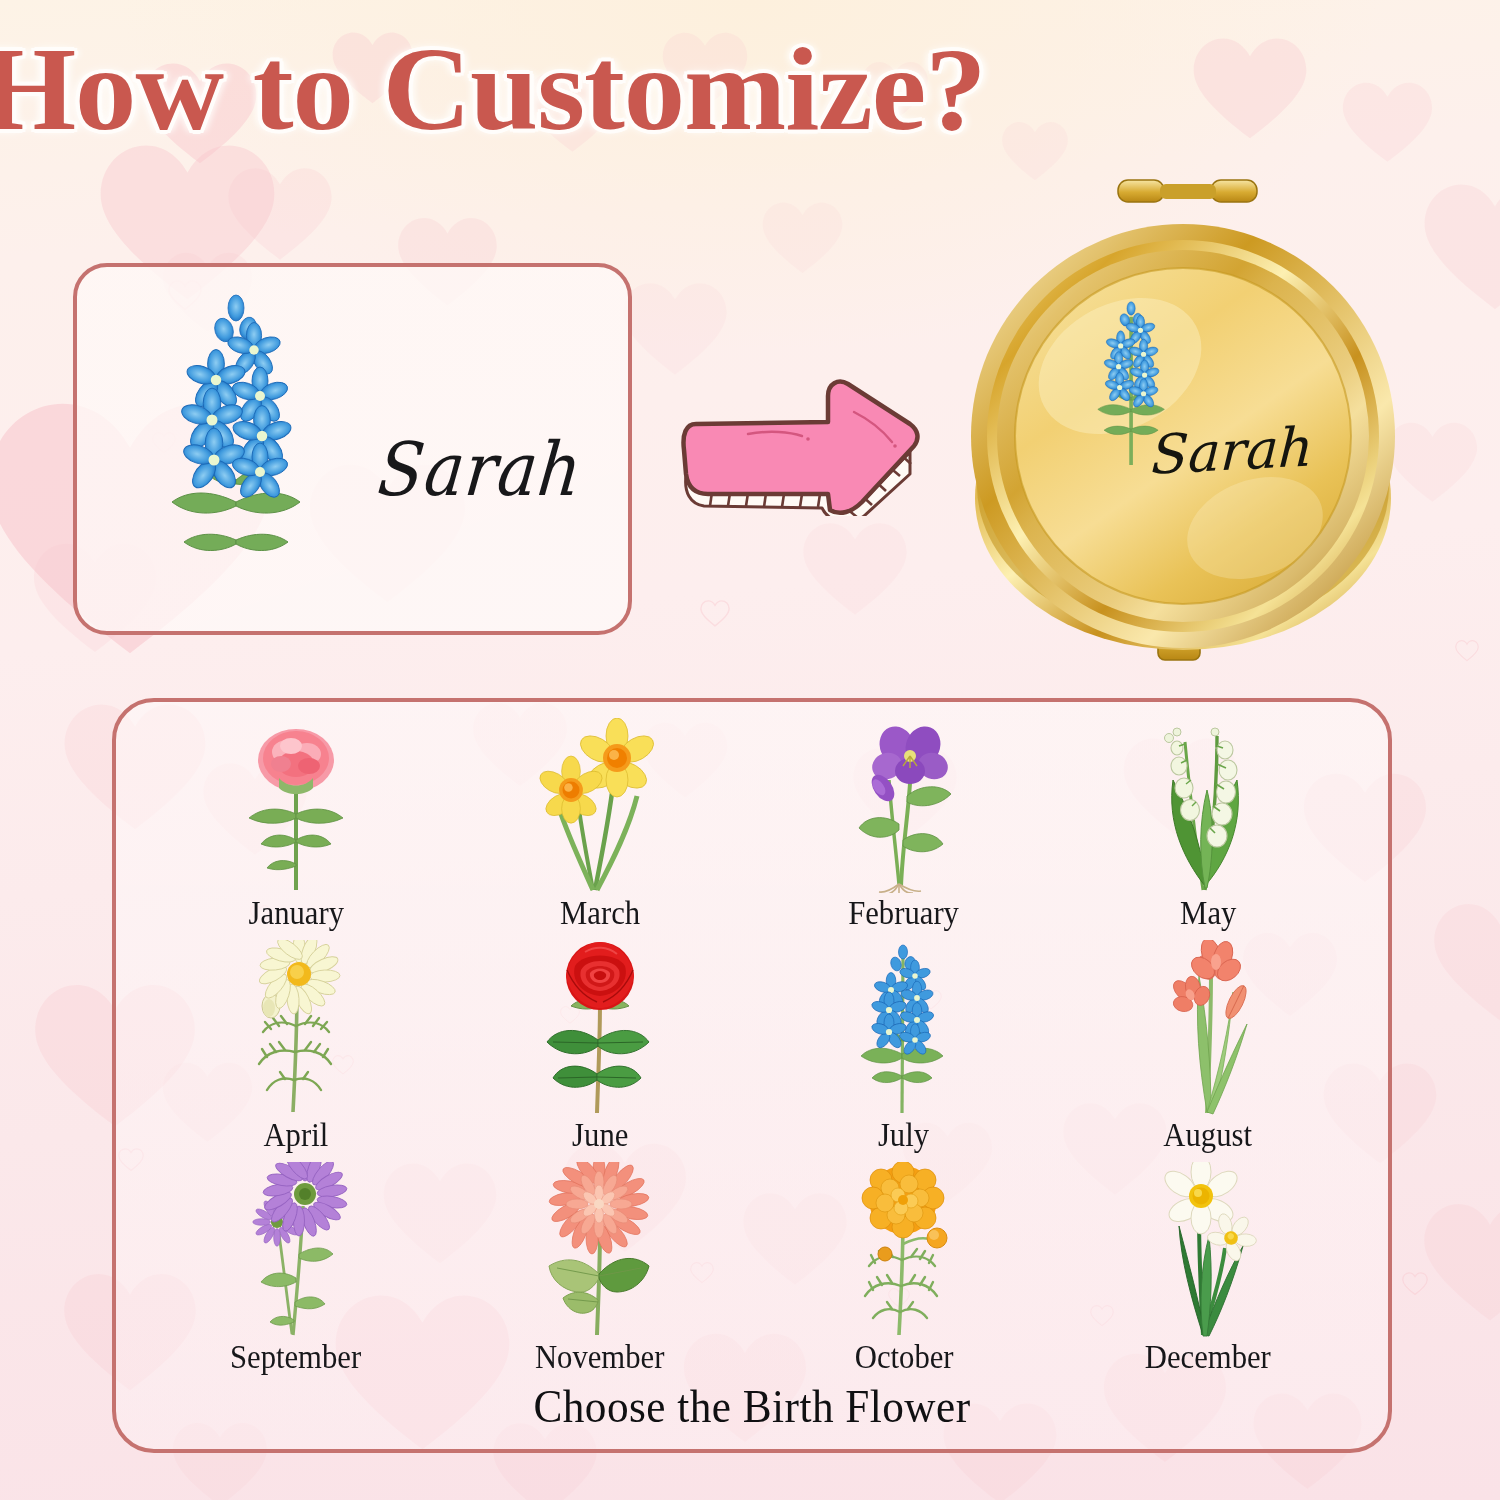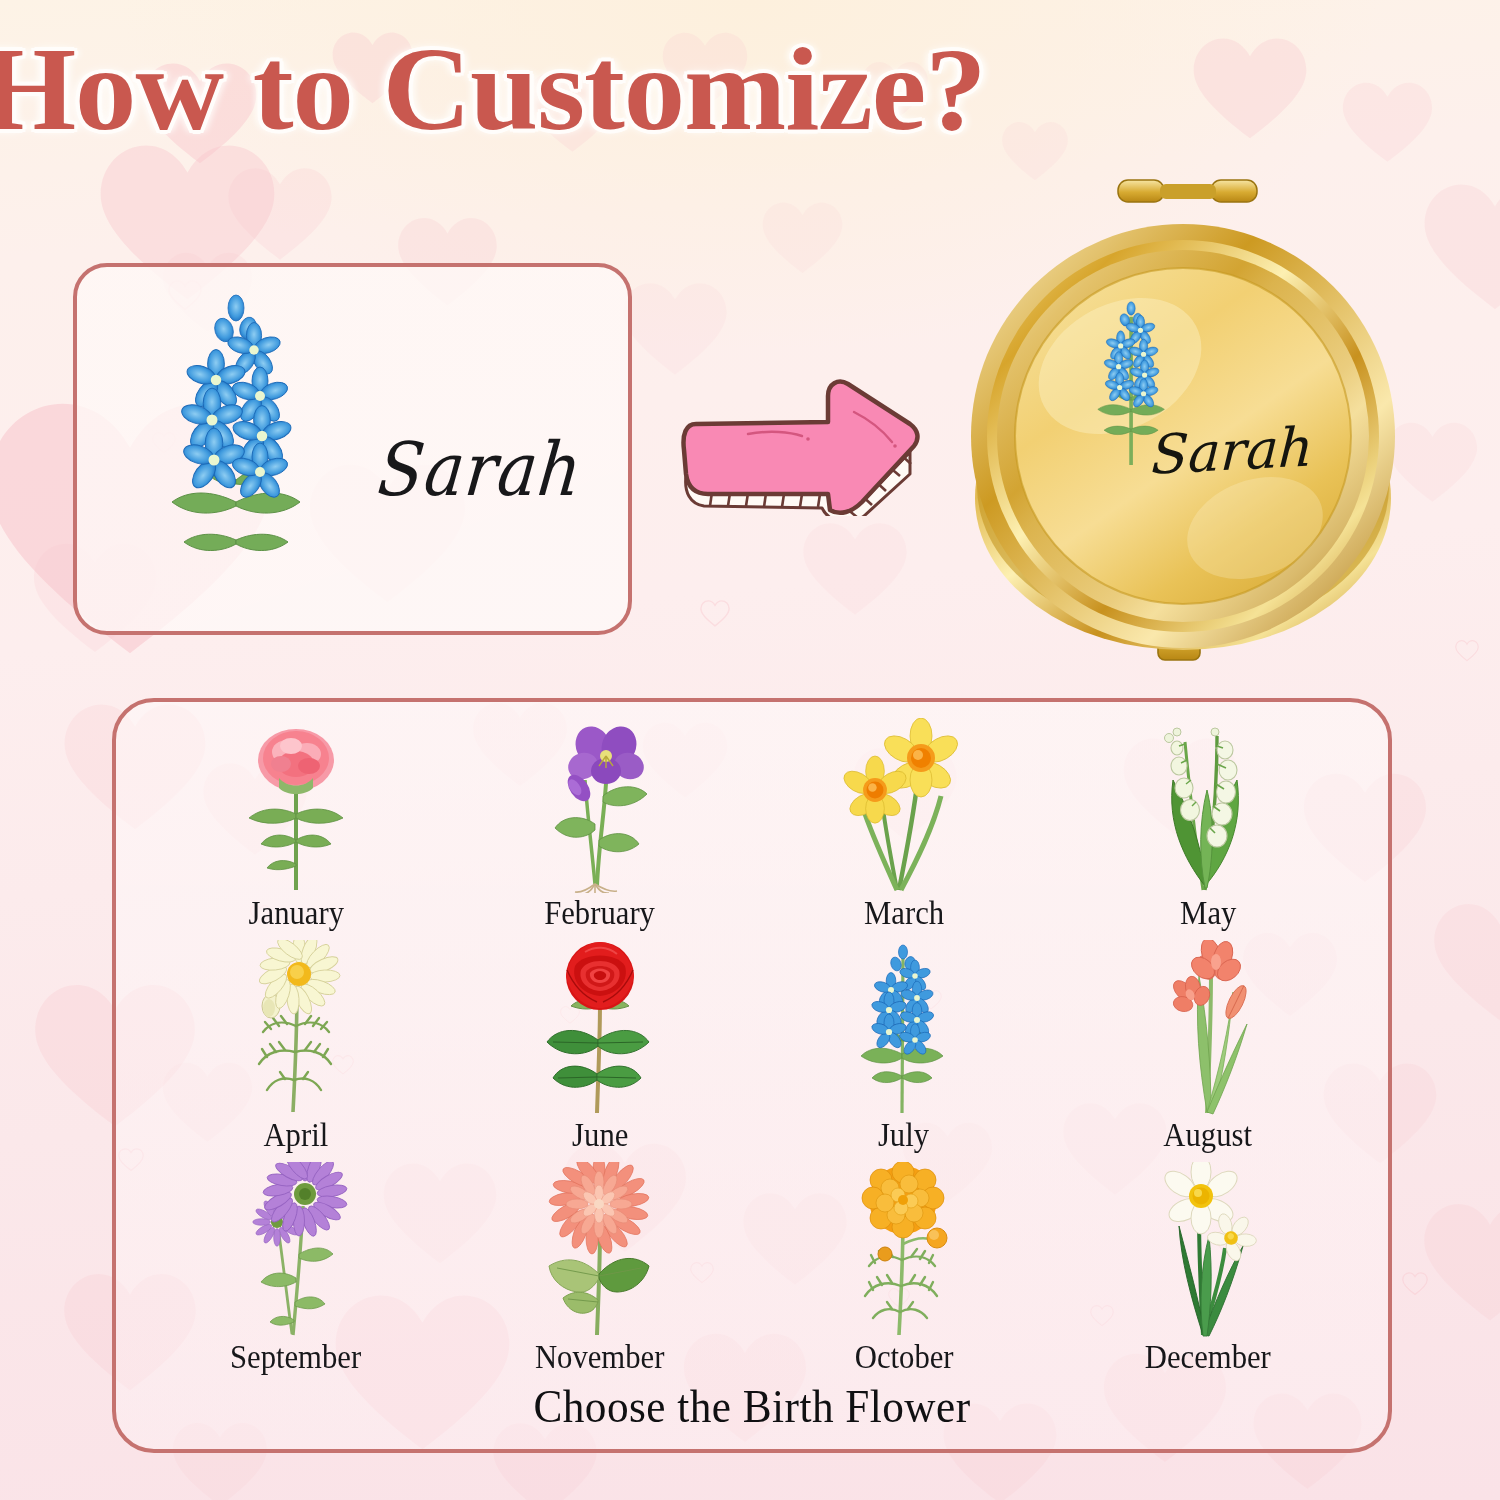--- a/index.html
+++ b/index.html
@@ -746,20 +746,60 @@
             <path d="M58 60 C 66 70, 84 70, 92 60 L 92 70 C 84 78, 66 78, 58 70 Z" fill="#8db86a"></path>
           </g>
         </svg>
       </div>
       <div class="mlabel">January</div>
     </div>
 
     <div class="cell">
       <div class="art">
         <svg viewBox="0 0 150 175">
+          <path d="M90 50 C 86 92, 78 130, 70 172" stroke="#6aa24c" stroke-width="4.5" fill="none"></path>
+          <path d="M52 76 C 56 110, 62 140, 68 172" stroke="#6aa24c" stroke-width="4" fill="none"></path>
+          <path d="M112 78 C 104 110, 88 142, 72 172" stroke="#7cb25a" stroke-width="5" fill="none"></path>
+          <path d="M36 96 C 46 124, 58 150, 68 172" stroke="#7cb25a" stroke-width="5" fill="none"></path>
+
+          <g transform="translate(92,40)">
+            <g fill="#f9df58" stroke="#ddbd32" stroke-width=".8">
+              <ellipse cx="0" cy="-22" rx="11" ry="18"></ellipse>
+                <ellipse cx="20" cy="-9" rx="11" ry="18" transform="rotate(60 20 -9)"></ellipse>
+              <ellipse cx="13" cy="17" rx="11" ry="18" transform="rotate(120 13 17)"></ellipse>
+                <ellipse cx="-13" cy="17" rx="11" ry="18" transform="rotate(240 -13 17)"></ellipse>
+              <ellipse cx="-20" cy="-9" rx="11" ry="18" transform="rotate(300 -20 -9)"></ellipse>
+                <ellipse cx="0" cy="22" rx="11" ry="17"></ellipse>
+            </g>
+            <circle cx="0" cy="0" r="14" fill="#f59b1b"></circle>
+            <circle cx="0" cy="0" r="10" fill="#f08000"></circle>
+            <circle cx="-3" cy="-3" r="5" fill="#fbb347"></circle>
+          </g>
+
+          <g transform="translate(46,72) scale(.85)">
+            <g fill="#f7d94c" stroke="#d9b82c" stroke-width=".8">
+              <ellipse cx="0" cy="-22" rx="11" ry="18"></ellipse>
+                <ellipse cx="20" cy="-9" rx="11" ry="18" transform="rotate(60 20 -9)"></ellipse>
+              <ellipse cx="13" cy="17" rx="11" ry="18" transform="rotate(120 13 17)"></ellipse>
+                <ellipse cx="-13" cy="17" rx="11" ry="18" transform="rotate(240 -13 17)"></ellipse>
+              <ellipse cx="-20" cy="-9" rx="11" ry="18" transform="rotate(300 -20 -9)"></ellipse>
+                <ellipse cx="0" cy="22" rx="11" ry="17"></ellipse>
+            </g>
+            <circle cx="0" cy="0" r="14" fill="#f59b1b"></circle>
+            <circle cx="0" cy="0" r="10" fill="#ee7d00"></circle>
+            <circle cx="-3" cy="-3" r="5" fill="#fbb347"></circle>
+          </g>
+        </svg>
+      </div>
+      <div class="mlabel">March</div>
+    </div>
+
+    <div class="cell">
+      <div class="art">
+        <svg viewBox="0 0 150 175">
           <path d="M82 42 C 82 80, 74 120, 72 168" stroke="#7aaf56" stroke-width="4" fill="none"></path>
           <path d="M60 62 C 62 92, 66 124, 70 166" stroke="#7aaf56" stroke-width="3.5" fill="none"></path>
           <g fill="#7fb45c" stroke="#5f9243" stroke-width=".8">
             <path d="M78 78 C 92 66, 112 66, 122 76 C 108 90, 88 90, 78 84 Z"></path>
             <path d="M70 106 C 56 96, 38 98, 30 110 C 44 124, 62 120, 70 112 Z"></path>
             <path d="M74 122 C 88 112, 106 114, 114 126 C 100 138, 82 134, 74 128 Z"></path>
           </g>
           <g>
             <ellipse cx="68" cy="28" rx="17" ry="20" fill="#9b58c8" transform="rotate(-22 68 28)"></ellipse>
             <ellipse cx="94" cy="28" rx="17" ry="20" fill="#8f4dc0" transform="rotate(22 94 28)"></ellipse>
@@ -778,60 +818,20 @@
           <g stroke="#c8b089" stroke-width="1.6" fill="none">
             <path d="M70 166 C 62 172, 56 175, 50 174"></path>
               <path d="M70 166 C 66 173, 62 176, 58 176"></path>
             <path d="M70 166 C 74 173, 78 176, 84 175"></path>
               <path d="M70 166 C 78 171, 86 174, 92 173"></path>
             <path d="M70 166 L 70 175"></path>
           </g>
         </svg>
       </div>
       <div class="mlabel">February</div>
-    </div>
-
-    <div class="cell">
-      <div class="art">
-        <svg viewBox="0 0 150 175">
-          <path d="M90 50 C 86 92, 78 130, 70 172" stroke="#6aa24c" stroke-width="4.5" fill="none"></path>
-          <path d="M52 76 C 56 110, 62 140, 68 172" stroke="#6aa24c" stroke-width="4" fill="none"></path>
-          <path d="M112 78 C 104 110, 88 142, 72 172" stroke="#7cb25a" stroke-width="5" fill="none"></path>
-          <path d="M36 96 C 46 124, 58 150, 68 172" stroke="#7cb25a" stroke-width="5" fill="none"></path>
-
-          <g transform="translate(92,40)">
-            <g fill="#f9df58" stroke="#ddbd32" stroke-width=".8">
-              <ellipse cx="0" cy="-22" rx="11" ry="18"></ellipse>
-                <ellipse cx="20" cy="-9" rx="11" ry="18" transform="rotate(60 20 -9)"></ellipse>
-              <ellipse cx="13" cy="17" rx="11" ry="18" transform="rotate(120 13 17)"></ellipse>
-                <ellipse cx="-13" cy="17" rx="11" ry="18" transform="rotate(240 -13 17)"></ellipse>
-              <ellipse cx="-20" cy="-9" rx="11" ry="18" transform="rotate(300 -20 -9)"></ellipse>
-                <ellipse cx="0" cy="22" rx="11" ry="17"></ellipse>
-            </g>
-            <circle cx="0" cy="0" r="14" fill="#f59b1b"></circle>
-            <circle cx="0" cy="0" r="10" fill="#f08000"></circle>
-            <circle cx="-3" cy="-3" r="5" fill="#fbb347"></circle>
-          </g>
-
-          <g transform="translate(46,72) scale(.85)">
-            <g fill="#f7d94c" stroke="#d9b82c" stroke-width=".8">
-              <ellipse cx="0" cy="-22" rx="11" ry="18"></ellipse>
-                <ellipse cx="20" cy="-9" rx="11" ry="18" transform="rotate(60 20 -9)"></ellipse>
-              <ellipse cx="13" cy="17" rx="11" ry="18" transform="rotate(120 13 17)"></ellipse>
-                <ellipse cx="-13" cy="17" rx="11" ry="18" transform="rotate(240 -13 17)"></ellipse>
-              <ellipse cx="-20" cy="-9" rx="11" ry="18" transform="rotate(300 -20 -9)"></ellipse>
-                <ellipse cx="0" cy="22" rx="11" ry="17"></ellipse>
-            </g>
-            <circle cx="0" cy="0" r="14" fill="#f59b1b"></circle>
-            <circle cx="0" cy="0" r="10" fill="#ee7d00"></circle>
-            <circle cx="-3" cy="-3" r="5" fill="#fbb347"></circle>
-          </g>
-        </svg>
-      </div>
-      <div class="mlabel">March</div>
     </div>
 
     <div class="cell">
       <div class="art">
         <svg viewBox="0 0 150 175">
           <path d="M84 18 C 84 70, 80 120, 72 172" stroke="#5e9a3f" stroke-width="3.4" fill="none"></path>
           <path d="M52 24 C 56 66, 62 120, 70 172" stroke="#6aa64a" stroke-width="3" fill="none"></path>
 
           <path d="M72 168 C 50 140, 34 104, 40 62 C 56 92, 68 128, 74 166 Z" fill="#4f9434" stroke="#3d7a27" stroke-width="1"></path>
           <path d="M72 168 C 96 140, 110 104, 104 62 C 88 92, 78 128, 72 166 Z" fill="#5fa642" stroke="#47882e" stroke-width="1"></path>

